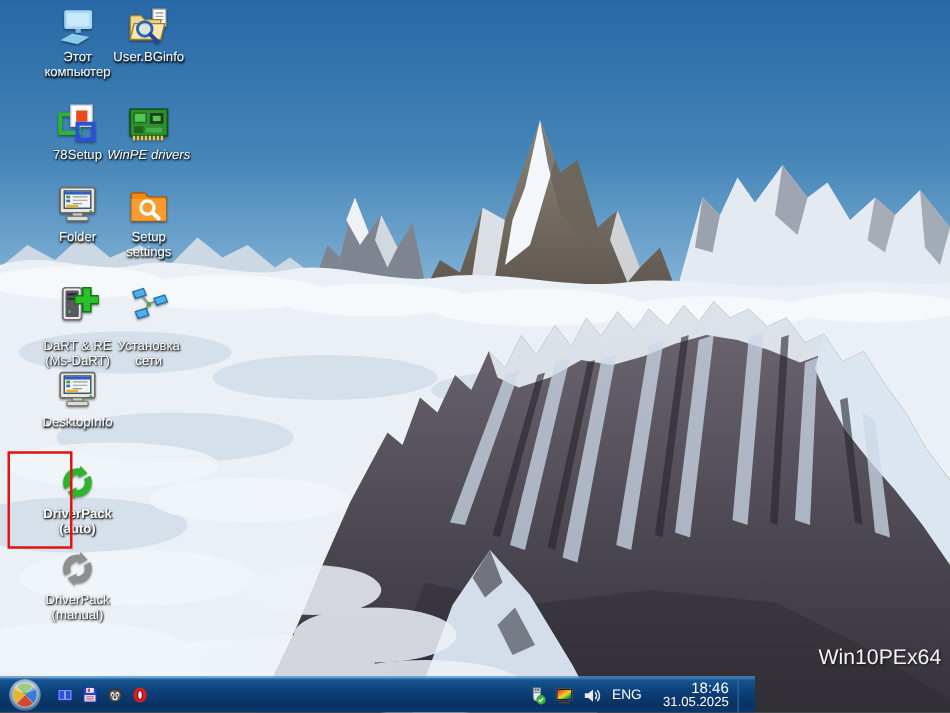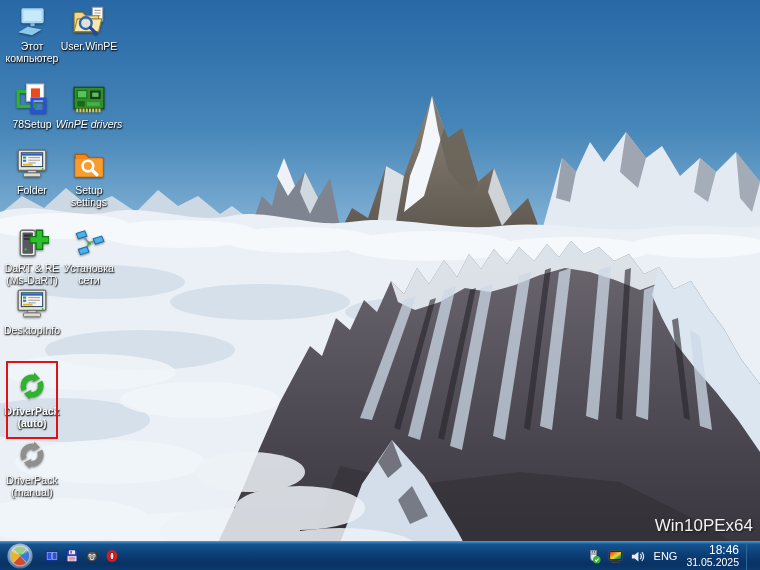--- a/index.html
+++ b/index.html
@@ -1,47 +1,47 @@
 <!DOCTYPE html>
 <html><head>
 <meta charset="utf-8">
 <style>
   html,body{margin:0;padding:0;background:#222;}
   #screen{position:relative;width:760px;height:570px;overflow:hidden;
           font-family:"Liberation Sans", sans-serif;-webkit-font-smoothing:antialiased;}
   #wallpaper{position:absolute;left:0;top:0;width:760px;height:570px;}
 
   
-  .di{position:absolute;width:64px;display:flex;flex-direction:column;align-items:center;cursor:default;}
+  .di{position:absolute;width:64px;display:flex;flex-direction:column;align-items:center;cursor:default;margin-left:30px;}
   .di-img{width:34px;height:34px;filter:drop-shadow(0 1px 1px rgba(0,0,0,.45));}
   .di-label{margin-top:2px;font-size:10.5px;line-height:1.18;color:#fff;text-align:center;
             text-shadow:0 1px 2px rgba(0,0,0,.95),1px 1px 1px rgba(0,0,0,.7);}
   .c1{left:0;} .c2{left:57px;}
-  .r1{top:4px;} .r2{top:82px;} .r3{top:148px;} .r4{top:226px;}
-  .r5{top:288px;} .r6{top:369px;font-weight:bold;} .r7{top:438px;}
+  .r1{top:4px;} .r2{top:82px;} .r3{top:148px;} .r4{top:226px;gap:9px;}
+  .r5{top:296px;} .r6{top:369px;font-weight:bold;} .r7{top:438px;}
   .one-line .di-label{white-space:nowrap;font-style:italic;}
 
   #highlight-box{position:absolute;left:6px;top:361px;width:52px;height:78px;
                  border:2px solid #e01212;box-sizing:border-box;pointer-events:none;}
 
   #watermark{position:absolute;right:7px;bottom:34px;font-size:17px;color:#f2f2f2;
              text-shadow:1px 1px 2px rgba(0,0,0,.65);}
 
   
-  #taskbar{position:absolute;left:0;bottom:0;width:760px;height:29px;
+  #taskbar{position:absolute;left:0;bottom:0;width:604px;height:29px;
            background:linear-gradient(180deg,#3f85c2 0,#16548f 8%,#0c3f77 42%,#093263 78%,#0a3a70 100%);
            border-top:1px solid #4d90c8;box-sizing:border-box;display:flex;align-items:center;}
   #start-button{width:28px;height:28px;margin-left:6px;flex:0 0 auto;cursor:pointer;}
   #quick-launch{display:flex;align-items:center;gap:6px;margin-left:11px;}
   .ql{width:14px;height:14px;cursor:pointer;}
   #tray{margin-left:auto;display:flex;align-items:center;gap:7px;padding-right:8px;}
   .tray-ic{width:15px;height:15px;cursor:pointer;}
   #lang{font-size:11px;color:#fff;cursor:pointer;padding:0 2px;}
   #clock{text-align:right;color:#fff;cursor:default;line-height:12px;}
-  #clock .t{font-size:12px;} #clock .d{font-size:10.5px;}
+  #clock .t{font-size:12px;} #clock .d{font-size:10.5px;margin-left:8px;}
   #show-desktop{width:5px;height:29px;border-left:1px solid #2a6aa0;cursor:pointer;}
 </style>
 </head>
 <body>
 
 <svg width="0" height="0" style="position:absolute" aria-hidden="true">
   <defs>
     <linearGradient id="rainbow" x1="0" y1="0" x2="1" y2="1">
       <stop offset="0" stop-color="#d93a2a"></stop>
         <stop offset="0.3" stop-color="#ee8a21"></stop>
@@ -179,21 +179,21 @@
 
   <div class="di c2 r1">
     <svg class="di-img" viewBox="0 0 32 32">
       <rect x="19" y="3" width="10" height="13" fill="#ffffff" stroke="#909090" stroke-width="1"></rect>
       <path d="M21 6h6M21 8.5h6M21 11h6" stroke="#a0a0a0" stroke-width="1"></path>
       <path d="M2 9 L2 26 L25 26 L25 11 L13 11 L10 8 L3 8 Z" fill="#ecd98f" stroke="#9c7f2e" stroke-width="1"></path>
       <path d="M2 26 L5 14 L28 14 L25 26 Z" fill="#f7e9ad" stroke="#9c7f2e" stroke-width="1"></path>
       <circle cx="13" cy="18" r="5.5" fill="rgba(200,225,245,0.55)" stroke="#2f62b5" stroke-width="2.2"></circle>
       <line x1="17.2" y1="22.2" x2="22.5" y2="27.5" stroke="#24479c" stroke-width="3" stroke-linecap="round"></line>
     </svg>
-    <span class="di-label">User.WinPE</span>
+    <span class="di-label">User.BGinfo</span>
   </div>
 
   <div class="di c1 r2">
     <svg class="di-img" viewBox="0 0 32 32">
       <rect x="3" y="9" width="14" height="14" fill="none" stroke="#2eb52e" stroke-width="3"></rect>
       <rect x="11" y="2" width="16" height="16" fill="#ffffff" stroke="#cfcfcf" stroke-width="1"></rect>
       <rect x="15" y="6" width="8.5" height="8.5" fill="#ea4a1c"></rect>
       <rect x="16" y="16" width="12" height="12" fill="none" stroke="#2b50d8" stroke-width="3"></rect>
     </svg>
     <span class="di-label">78Setup</span>

